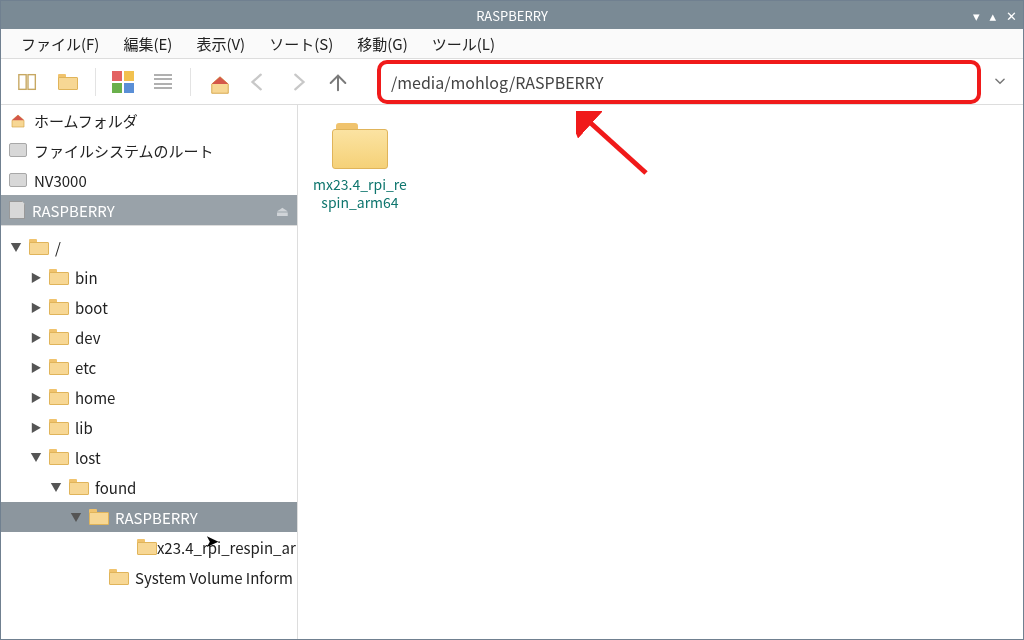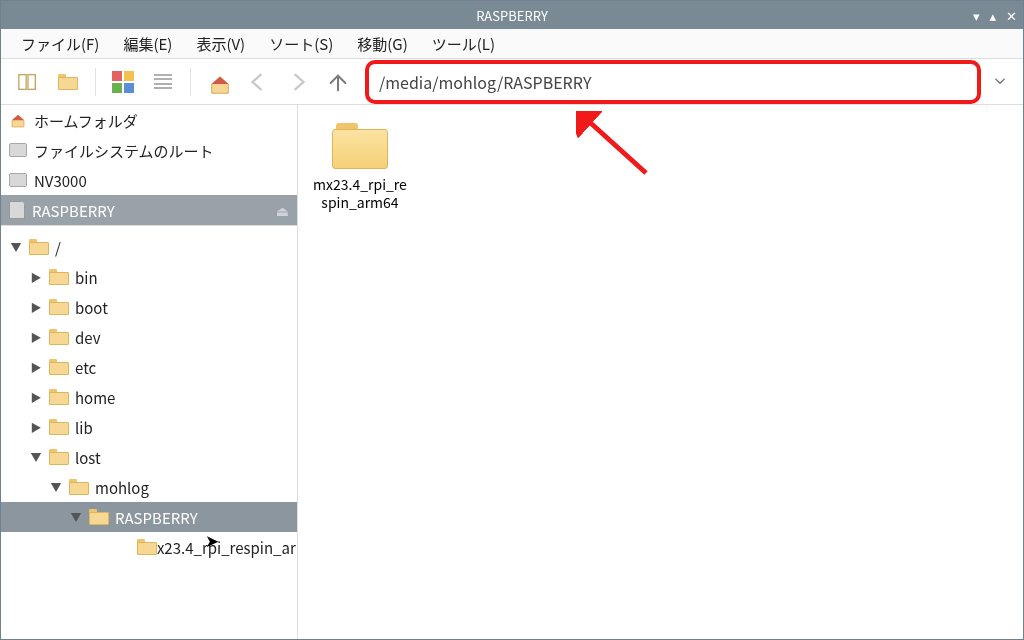--- a/index.html
+++ b/index.html
@@ -11,21 +11,21 @@
 .titlebar .winctrls span { cursor:pointer; }
 
 
 .menubar { height:30px; background:#fafafa; border-bottom:1px solid #ddd; display:flex; align-items:center; padding:0 8px; font-size:15px; color:#222; }
 .menubar .menuitem { padding:4px 12px; cursor:pointer; }
 
 
 .toolbar { height:46px; background:#fff; border-bottom:1px solid #ddd; display:flex; align-items:center; padding:0 10px; gap:6px; }
 .toolbar .tb-btn { width:34px; height:32px; display:flex; align-items:center; justify-content:center; border-radius:2px; cursor:pointer; }
 .toolbar .sep { width:1px; height:28px; background:#e3e3e3; margin:0 4px; }
-.toolbar .path-wrap { flex:1; display:flex; align-items:center; margin-left:4px; }
+.toolbar .path-wrap { flex:1; display:flex; align-items:center; margin-left:16px; }
 .toolbar .path-box { flex:1; border:4px solid #f01a1a; border-radius:10px; padding:6px 10px; font-size:16px; color:#444; background:#fff; }
 .toolbar .chevdn { width:26px; text-align:center; color:#666; font-size:14px; cursor:pointer; }
 
 
 .body { display:flex; height:calc(640px - 28px - 30px - 46px); }
 
 
 .sidebar { width:297px; border-right:1px solid #ddd; display:flex; flex-direction:column; }
 .places { background:#fff; font-size:15px; color:#222; }
 .places .pl { height:30px; display:flex; align-items:center; padding:0 8px; gap:7px; cursor:pointer; }
@@ -36,21 +36,21 @@
 .tree { flex:1; overflow:hidden; font-size:15px; color:#222; border-top:1px solid #ddd; padding-top:6px; }
 .tree .tw { height:30px; display:flex; align-items:center; gap:6px; cursor:pointer; white-space:nowrap; }
 .tree .tw .caret { width:14px; text-align:center; color:#555; font-size:11px; }
 .tree .tw .caret.spacer { visibility:hidden; }
 .tree .tw.sel { background:#8c969e; color:#fff; }
 
 
 .main { flex:1; padding:18px 12px; display:flex; gap:30px; align-items:flex-start; position:relative; }
 .main .fi { width:100px; text-align:center; cursor:pointer; }
 .main .fi .fld-big { width:56px; height:46px; margin:0 auto 6px; }
-.main .fi .lbl { font-size:14px; color:#000000; line-height:1.3; word-break:break-word; }
+.main .fi .lbl { font-size:14px; color:#0f766e; line-height:1.3; word-break:break-word; }
 
 
 .ico-folder { width:20px; height:16px; position:relative; }
 .ico-folder::before { content:""; position:absolute; left:0; top:0; width:8px; height:4px; background:#f0c36d; border-radius:1px 1px 0 0; }
 .ico-folder::after { content:""; position:absolute; left:0; top:3px; width:20px; height:13px; background:#f7d794; border-radius:1px; border:1px solid #e0b45a; box-sizing:border-box;}
 .fld-big { position:relative; }
 .fld-big::before { content:""; position:absolute; left:4px; top:0; width:22px; height:10px; background:#f0c36d; border-radius:3px 3px 0 0; }
 .fld-big::after { content:""; position:absolute; left:0; top:6px; width:56px; height:40px; background:linear-gradient(180deg,#fbe3a2,#f5d178); border-radius:3px; border:1px solid #e0b45a; box-sizing:border-box;}
 .ico-home { width:18px; height:16px; display:inline-block; }
 .ico-home svg { width:18px; height:16px; }
@@ -225,34 +225,39 @@
         <span>lib</span>
       </div>
       <div class="tw" style="padding-left:28px">
         <span class="caret">▼</span>
         <span class="ico-folder"></span>
         <span>lost</span>
       </div>
       <div class="tw" style="padding-left:48px">
         <span class="caret">▼</span>
         <span class="ico-folder"></span>
-        <span>mohlog</span>
+        <span>found</span>
       </div>
       <div class="tw sel" style="padding-left:68px">
         <span class="caret">▼</span>
         <span class="ico-folder"></span>
         <span>RASPBERRY</span>
       </div>
       <div style="position:relative">
         <div class="tw" style="padding-left:119px">
           <span class="caret spacer">▶</span>
           <span class="ico-folder"></span>
           <span>mx23.4_rpi_respin_arm</span>
         </div>
         <span class="cursor" style="left:204px; top:-5px;">➤</span>
+      </div>
+      <div class="tw" style="padding-left:88px">
+        <span class="caret spacer">▶</span>
+        <span class="ico-folder"></span>
+        <span>System Volume Inform</span>
       </div>
     </div>
   </div>
 
   <div class="main">
     <div class="fi">
       <div class="fld-big"></div>
       <div class="lbl">mx23.4_rpi_respin_arm64</div>
     </div>
 

